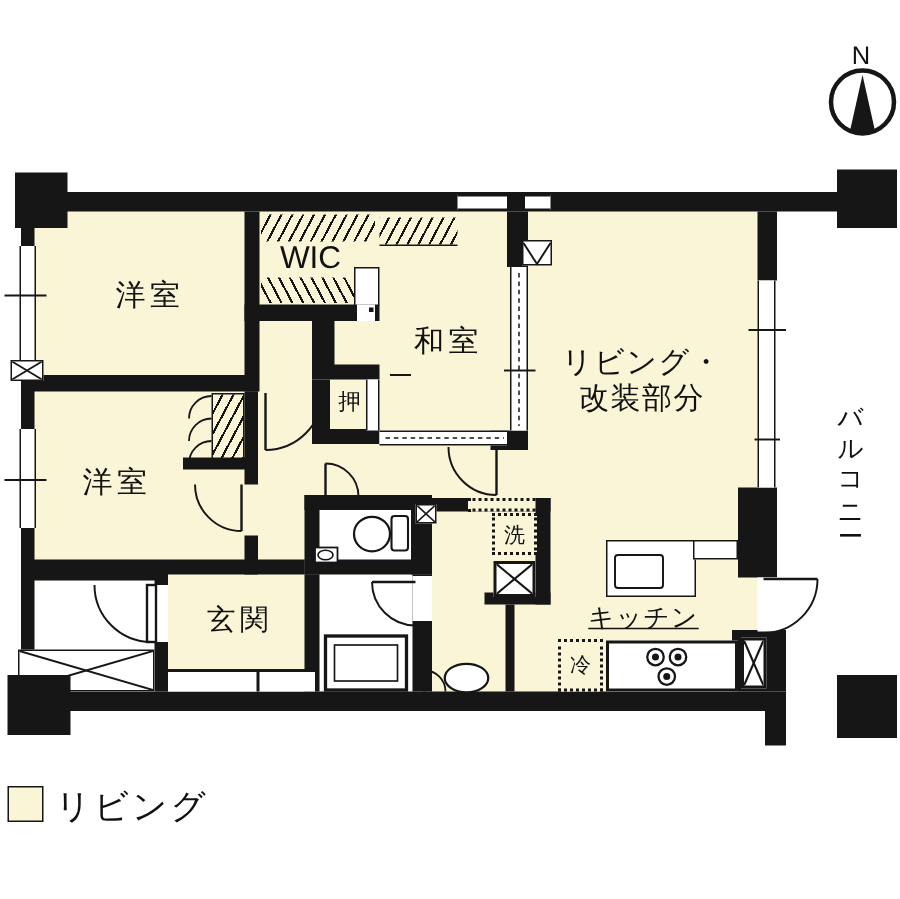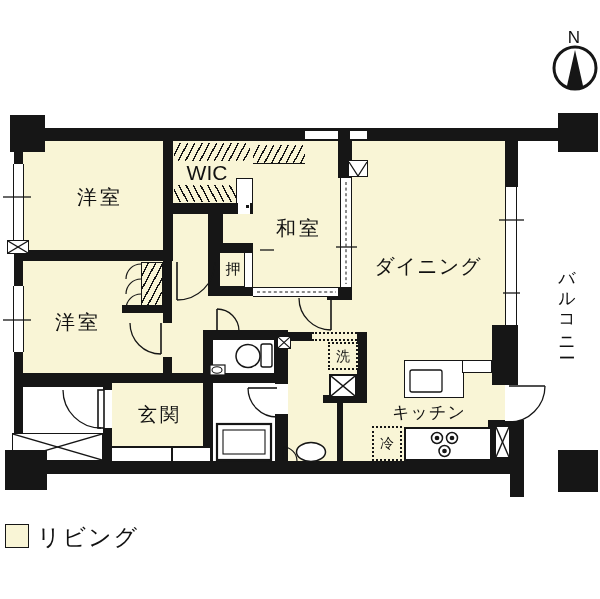--- a/index.html
+++ b/index.html
@@ -206,24 +206,25 @@
     <g>
       <circle cx="575" cy="68" r="21" fill="#fff" stroke="#161616" stroke-width="3"></circle>
       <polygon points="575,50 566.5,88 583.5,88" fill="#161616"></polygon>
     </g>
   </svg>
 
   <div class="label" style="left:100px;top:197px;font-size:20px;letter-spacing:3px;">洋室</div>
   <div class="label" style="left:207px;top:172px;font-size:21px;">WIC</div>
   <div class="label" style="left:299px;top:228px;font-size:20px;letter-spacing:3px;">和室</div>
   <div class="label" style="left:233px;top:268px;font-size:15px;">押</div>
-  <div class="label" style="left:428px;top:266px;font-size:20px;letter-spacing:1px;">ダイニング</div>
+  <div class="label" style="left:428px;top:242px;font-size:20px;letter-spacing:1px;">リビング・</div>
+  <div class="label" style="left:428px;top:266px;font-size:20px;letter-spacing:1px;">改装部分</div>
   <div class="label" style="left:78px;top:322px;font-size:20px;letter-spacing:3px;">洋室</div>
   <div class="label" style="left:160px;top:414px;font-size:19px;letter-spacing:3px;">玄関</div>
-  <div class="label" style="left:429px;top:412px;font-size:17px;letter-spacing:1px;">キッチン</div>
+  <div class="label" style="left:429px;top:412px;font-size:17px;letter-spacing:1px;text-decoration:underline;">キッチン</div>
   <div class="label" style="left:343px;top:356px;font-size:14px;">洗</div>
   <div class="label" style="left:387px;top:443px;font-size:14px;">冷</div>
   <div class="label vtext" style="left:567px;top:305px;font-size:17px;letter-spacing:3px;">バルコニー</div>
   <div class="label" style="left:574px;top:37px;font-size:17px;">N</div>
 
   <div class="abs" style="left:5px;top:522px;">
     <div style="position:absolute;left:0;top:2px;width:24px;height:24px;background:#F9F5D6;border:1.6px solid #161616;box-sizing:border-box;"></div>
     <div style="position:absolute;left:32px;top:0;font-size:23px;letter-spacing:2px;white-space:nowrap;">リビング</div>
   </div>
 

